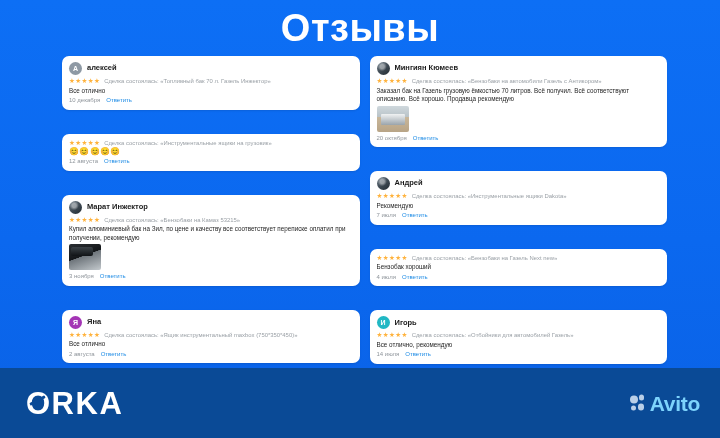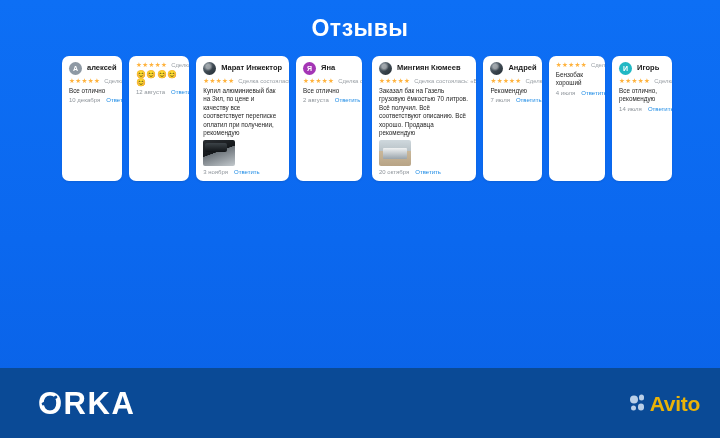--- a/index.html
+++ b/index.html
@@ -27,39 +27,39 @@
   
   .header {
     height: 56px;
     flex: 0 0 56px;
     display: flex;
     align-items: center;
     justify-content: center;
   }
   .header-title {
     color: #ffffff;
-    font-size: 23px;
+    font-size: 38px;
     font-weight: bold;
     letter-spacing: 0.5px;
     line-height: 1;
   }
 
   
   .content {
     flex: 1 1 auto;
     display: flex;
     gap: 10px;
     padding: 0 53px 0 62px;
     align-items: flex-start;
   }
   .column {
     width: 300px;
     display: flex;
-    flex-direction: row;
-    gap: 7px;
+    flex-direction: column;
+    gap: 24px;
   }
   .column.right { width: 300px; }
 
   
   .card {
     background: #ffffff;
     border-radius: 7px;
     padding: 6px 8px 6px 7px;
     box-shadow: 0 1px 2px rgba(0,0,0,0.10);
     overflow: hidden;
@@ -196,21 +196,20 @@
     background: #0a4a96;
     display: flex;
     align-items: center;
     padding: 0 22px 0 26px;
     position: relative;
   }
   .brand {
     display: flex;
     align-items: center;
     gap: 14px;
-    margin-left: 12px;
   }
   .brand-logo {
     color: #ffffff;
     font-size: 31px;
     font-weight: bold;
     letter-spacing: 1.5px;
     line-height: 1;
     position: relative;
   }
   .brand-logo .slash {
@@ -249,21 +248,21 @@
     position: absolute;
     border-radius: 50%;
     background: #b9cfe8;
     display: block;
   }
   .avito-dots i.d1 { width: 8px;   height: 8px;   left: 0;   top: 1px; }
   .avito-dots i.d2 { width: 5.5px; height: 5.5px; left: 9px; top: 0; }
   .avito-dots i.d3 { width: 5px;   height: 5px;   left: 1px; top: 11px; }
   .avito-dots i.d4 { width: 6.5px; height: 6.5px; left: 8px; top: 9px; }
   .avito-word {
-    color: #eab308;
+    color: #7dd3fc;
     font-size: 21px;
     font-weight: bold;
     letter-spacing: -0.3px;
     line-height: 1;
   }
 </style>
 </head>
 <body>
 
 <div class="page">

